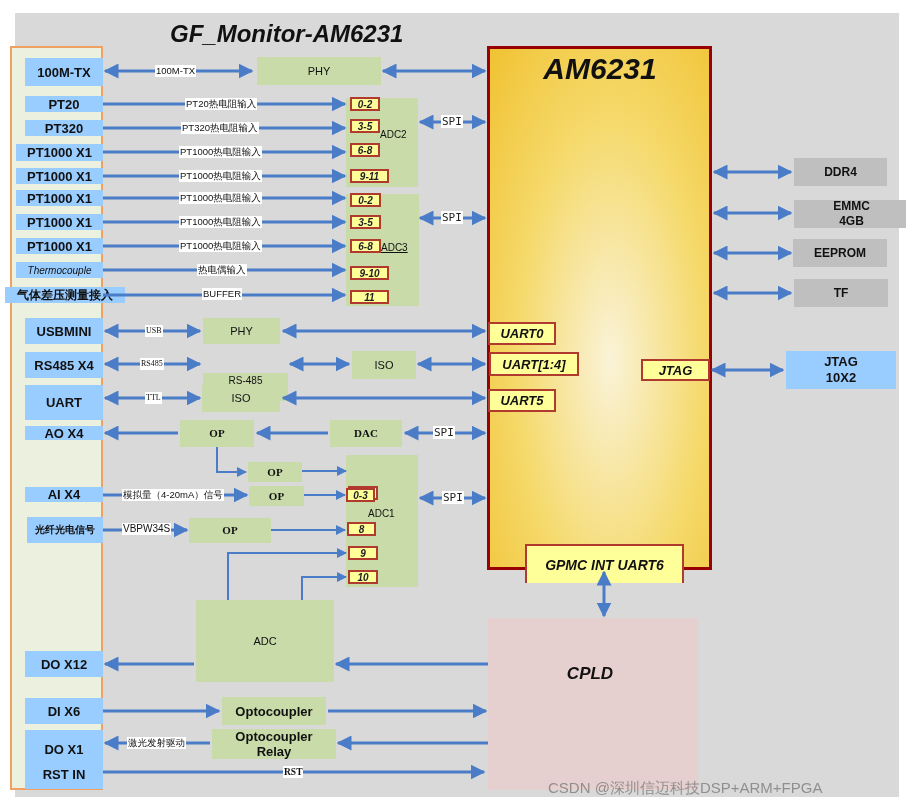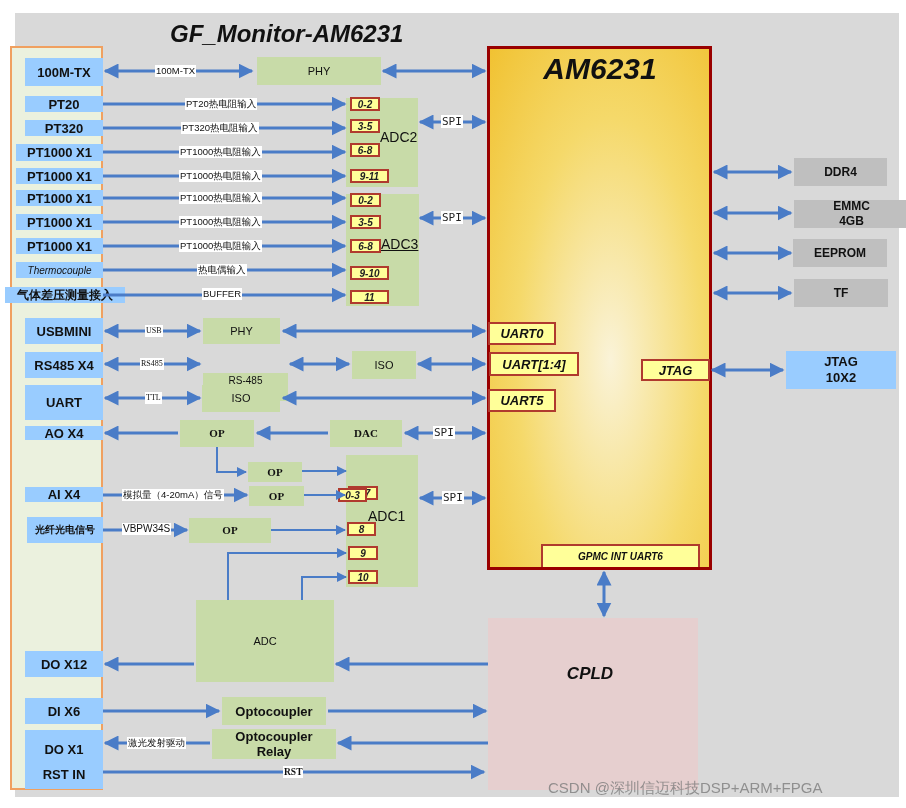--- a/index.html
+++ b/index.html
@@ -13,21 +13,21 @@
   .gray{background:#bfbfbf;display:flex;align-items:center;justify-content:center;font-weight:bold;font-size:12px;color:#111;text-align:center;line-height:15px;}
   .chan{background:#ffff99;border:2px solid #b03a2e;display:flex;align-items:center;justify-content:center;font-size:10px;font-weight:bold;font-style:italic;color:#222;}
   .pin{background:#ffff99;border:2px solid #b03a2e;display:flex;align-items:center;justify-content:center;font-size:13px;font-weight:bold;font-style:italic;color:#111;white-space:nowrap;}
   #soc{left:487px;top:46px;width:225px;height:524px;border:3px solid #990000;
        background:radial-gradient(ellipse at 55% 60%, #faf3d8 0%, #f5d96a 55%, #f1c232 100%);}
   #soc-title{left:540px;top:52px;width:120px;height:36px;font-size:30px;font-weight:bold;font-style:italic;color:#111;text-align:center;}
   #cpld{left:488px;top:618px;width:210px;height:172px;background:#e6cfcf;}
   #cpld-label{left:540px;top:664px;width:100px;height:24px;font-size:17px;font-style:italic;font-weight:bold;color:#111;text-align:center;}
   .lbl{background:#ffffff;font-size:9.5px;color:#111;white-space:nowrap;padding:0 1px;line-height:12px;}
   .spi{background:#ffffff;font-family:"DejaVu Sans Mono",monospace;font-size:11px;color:#222;line-height:13px;padding:0 1px;}
-  .adc-label{font-size:14px;color:#111;}
+  .adc-label{font-size:10px;color:#111;}
   #watermark{left:548px;top:779px;width:350px;height:20px;font-size:15px;color:#777;opacity:0.75;white-space:nowrap;}
   svg#wires{position:absolute;left:0;top:0;width:906px;height:808px;pointer-events:none;}
 </style>
 </head>
 <body>
 
 <div class="abs" id="canvas"></div>
 <div class="abs" id="title">GF_Monitor-AM6231</div>
 <div class="abs" id="left-panel"></div>
 
@@ -49,21 +49,21 @@
 <div class="abs port" style="left:27px;top:517px;width:76px;height:26px;font-size:10px;">光纤光电信号</div>
 <div class="abs port" style="left:25px;top:651px;width:78px;height:26px;">DO X12</div>
 <div class="abs port" style="left:25px;top:698px;width:78px;height:26px;">DI X6</div>
 <div class="abs port" style="left:25px;top:730px;width:78px;height:39px;">DO X1</div>
 <div class="abs port" style="left:25px;top:759px;width:78px;height:30px;">RST IN</div>
 
 <div class="abs green" style="left:257px;top:57px;width:124px;height:28px;">PHY</div>
 <div class="abs green" style="left:346px;top:98px;width:72px;height:89px;"></div>
 <div class="abs adc-label" style="left:380px;top:129px;">ADC2</div>
 <div class="abs green" style="left:346px;top:194px;width:73px;height:112px;"></div>
-<div class="abs adc-label" style="left:381px;top:236px;text-decoration:underline;">ADC3</div>
+<div class="abs adc-label" style="left:381px;top:242px;text-decoration:underline;">ADC3</div>
 <div class="abs green" style="left:203px;top:318px;width:77px;height:26px;">PHY</div>
 <div class="abs green" style="left:203px;top:351px;width:85px;height:28px;white-space:pre-line;font-size:10px;margin-top:22px;">RS-485
 Transceivers</div>
 <div class="abs green" style="left:352px;top:351px;width:64px;height:28px;">ISO</div>
 <div class="abs green" style="left:202px;top:385px;width:78px;height:27px;">ISO</div>
 <div class="abs green" style="left:180px;top:420px;width:74px;height:27px;font-family:'Liberation Serif',serif;font-weight:bold;">OP</div>
 <div class="abs green" style="left:330px;top:420px;width:72px;height:27px;font-family:'Liberation Serif',serif;font-weight:bold;">DAC</div>
 <div class="abs green" style="left:346px;top:455px;width:72px;height:132px;"></div>
 <div class="abs adc-label" style="left:368px;top:508px;">ADC1</div>
 <div class="abs green" style="left:248px;top:462px;width:54px;height:20px;font-family:'Liberation Serif',serif;font-weight:bold;">OP</div>
@@ -81,32 +81,32 @@
 <div class="abs chan" style="left:350px;top:143px;width:30px;height:14px;">6-8</div>
 <div class="abs chan" style="left:350px;top:169px;width:39px;height:14px;">9-11</div>
 
 <div class="abs chan" style="left:350px;top:193px;width:31px;height:14px;">0-2</div>
 <div class="abs chan" style="left:350px;top:215px;width:31px;height:14px;">3-5</div>
 <div class="abs chan" style="left:350px;top:239px;width:31px;height:14px;">6-8</div>
 <div class="abs chan" style="left:350px;top:266px;width:39px;height:14px;">9-10</div>
 <div class="abs chan" style="left:350px;top:290px;width:39px;height:14px;">11</div>
 
 <div class="abs chan" style="left:348px;top:462px;width:30px;height:14px;margin-top:24px;">4-7</div>
-<div class="abs chan" style="left:338px;top:488px;width:29px;height:14px;font-style:italic;">0-3</div>
+<div class="abs chan" style="left:346px;top:488px;width:29px;height:14px;font-style:italic;">0-3</div>
 <div class="abs chan" style="left:347px;top:522px;width:29px;height:14px;">8</div>
 <div class="abs chan" style="left:348px;top:546px;width:30px;height:14px;">9</div>
 <div class="abs chan" style="left:348px;top:570px;width:30px;height:14px;">10</div>
 
 <div class="abs" id="soc"></div>
 <div class="abs" id="soc-title">AM6231</div>
 <div class="abs pin" style="left:488px;top:322px;width:68px;height:23px;">UART0</div>
 <div class="abs pin" style="left:489px;top:352px;width:90px;height:24px;">UART[1:4]</div>
 <div class="abs pin" style="left:488px;top:389px;width:68px;height:23px;">UART5</div>
 <div class="abs pin" style="left:641px;top:359px;width:69px;height:22px;">JTAG</div>
-<div class="abs pin" style="left:525px;top:544px;width:159px;height:23px;border-bottom:none;font-size:10px;margin-left:16px;">GPMC INT UART6</div>
+<div class="abs pin" style="left:525px;top:544px;width:159px;height:39px;border-bottom:none;font-size:14px;">GPMC INT UART6</div>
 
 <div class="abs" id="cpld"></div>
 <div class="abs" id="cpld-label">CPLD</div>
 
 <div class="abs gray" style="left:794px;top:158px;width:93px;height:28px;">
     <span>DDR4</span>
   </div>
 <div class="abs gray" style="left:794px;top:200px;width:115px;height:28px;flex-direction:column;">
   <span>EMMC</span>
   <span>4GB</span>

